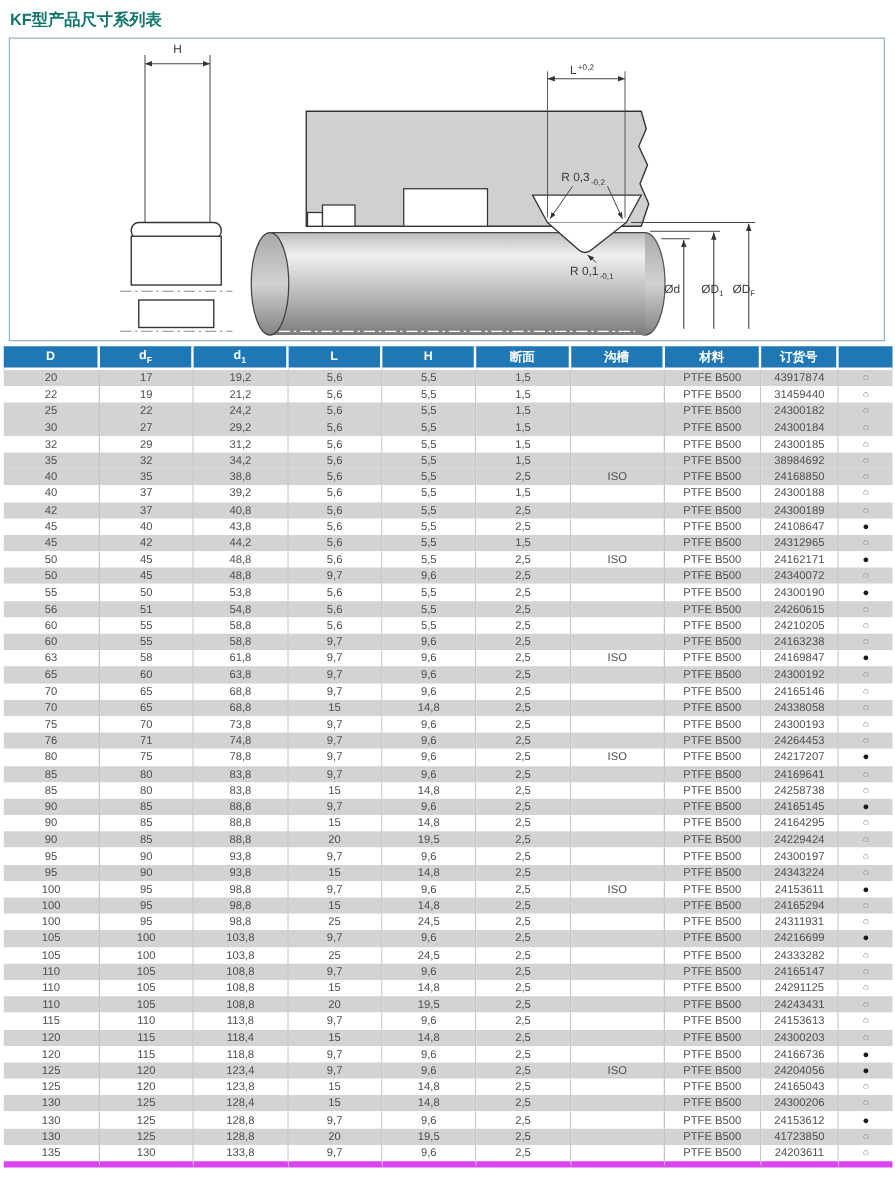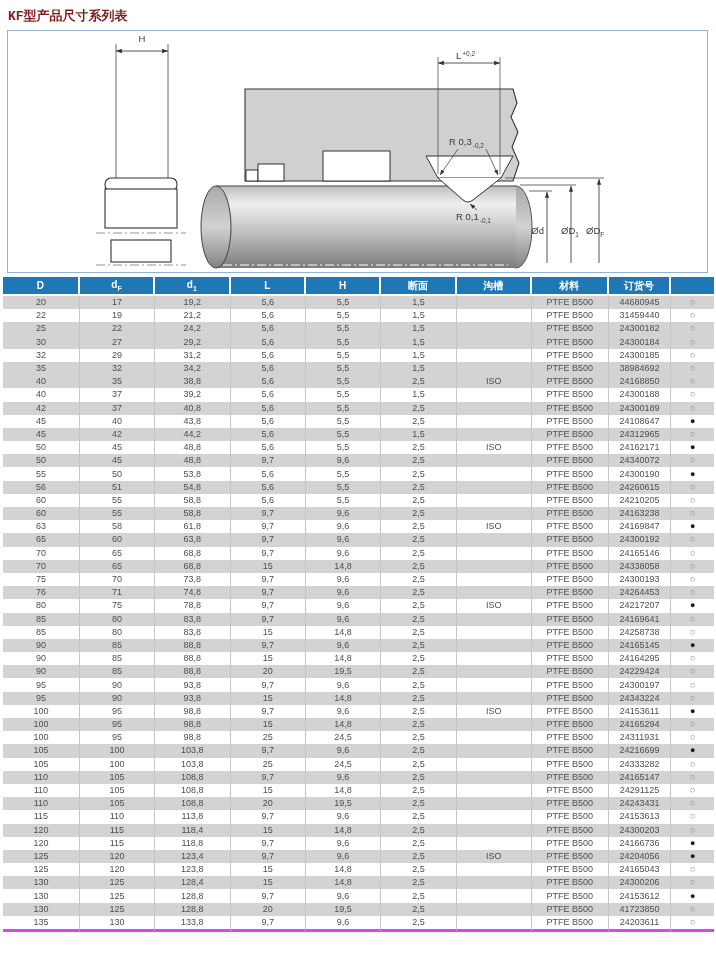--- a/index.html
+++ b/index.html
@@ -1,30 +1,30 @@
 <!DOCTYPE html>
 <html><head>
 <meta charset="utf-8">
 <style>
   html,body{margin:0;padding:0;background:#fff;}
   .page{width:716px;height:955px;background:#fff;font-family:"Liberation Sans",sans-serif;position:relative;overflow:hidden;}
-  .title{color:#7f1d1d;font-size:13px;font-weight:bold;padding:7px 0 5px 8px;margin:0;font-family:Liberation Mono, monospace;}
+  .title{color:#0f766e;font-size:13px;font-weight:bold;padding:7px 0 5px 8px;margin:0;}
   .diagram-box{margin-left:7px;width:701px;height:243px;border:1px solid #8fb6ce;box-sizing:border-box;background:#fff;}
   .diagram-box svg{display:block;}
   table.dim{border-collapse:separate;border-spacing:0;margin:4px 2px 0 3px;width:711px;table-layout:fixed;}
   th{background:#1f78b5;color:#fff;font-size:10px;font-weight:bold;height:17px;padding:0;text-align:center;
      border-right:2px solid #fff;border-bottom:2px solid #fff;overflow:hidden;}
   th:last-child{border-right:none;}
   th sub{font-size:7px;}
   td{font-size:9px;color:#4f4f4f;text-align:center;height:13.2px;line-height:13px;padding:0;
      border-right:1px solid #c6c6c6;overflow:hidden;white-space:nowrap;}
   td:last-child{border-right:none;}
   tr.odd td{background:#d3d3d3;}
   tr.even td{background:#ffffff;}
-  tbody tr:last-child td{border-bottom:3px solid #d946ef;}
+  tbody tr:last-child td{border-bottom:5px solid #d946ef;}
   td.dot-filled{color:#1a1a1a;font-size:9px;}
   td.dot-open{color:#848484;font-size:9px;}
   .svg-label{font-family:"Liberation Sans",sans-serif;font-size:9.5px;fill:#3a3a3a;}
   .svg-small{font-size:6.5px;}
 </style>
 </head>
 <body>
 
 <div class="page">
 
@@ -142,21 +142,21 @@
     <tbody>
         <tr class="odd">
           <td>20</td>
           <td>17</td>
           <td>19,2</td>
           <td>5,6</td>
           <td>5,5</td>
           <td>1,5</td>
           <td></td>
           <td>PTFE B500</td>
-          <td>44680945</td>
+          <td>43917874</td>
           <td class="dot-open">○</td>
         </tr>
         <tr class="even">
           <td>22</td>
           <td>19</td>
           <td>21,2</td>
           <td>5,6</td>
           <td>5,5</td>
           <td>1,5</td>
           <td></td>

